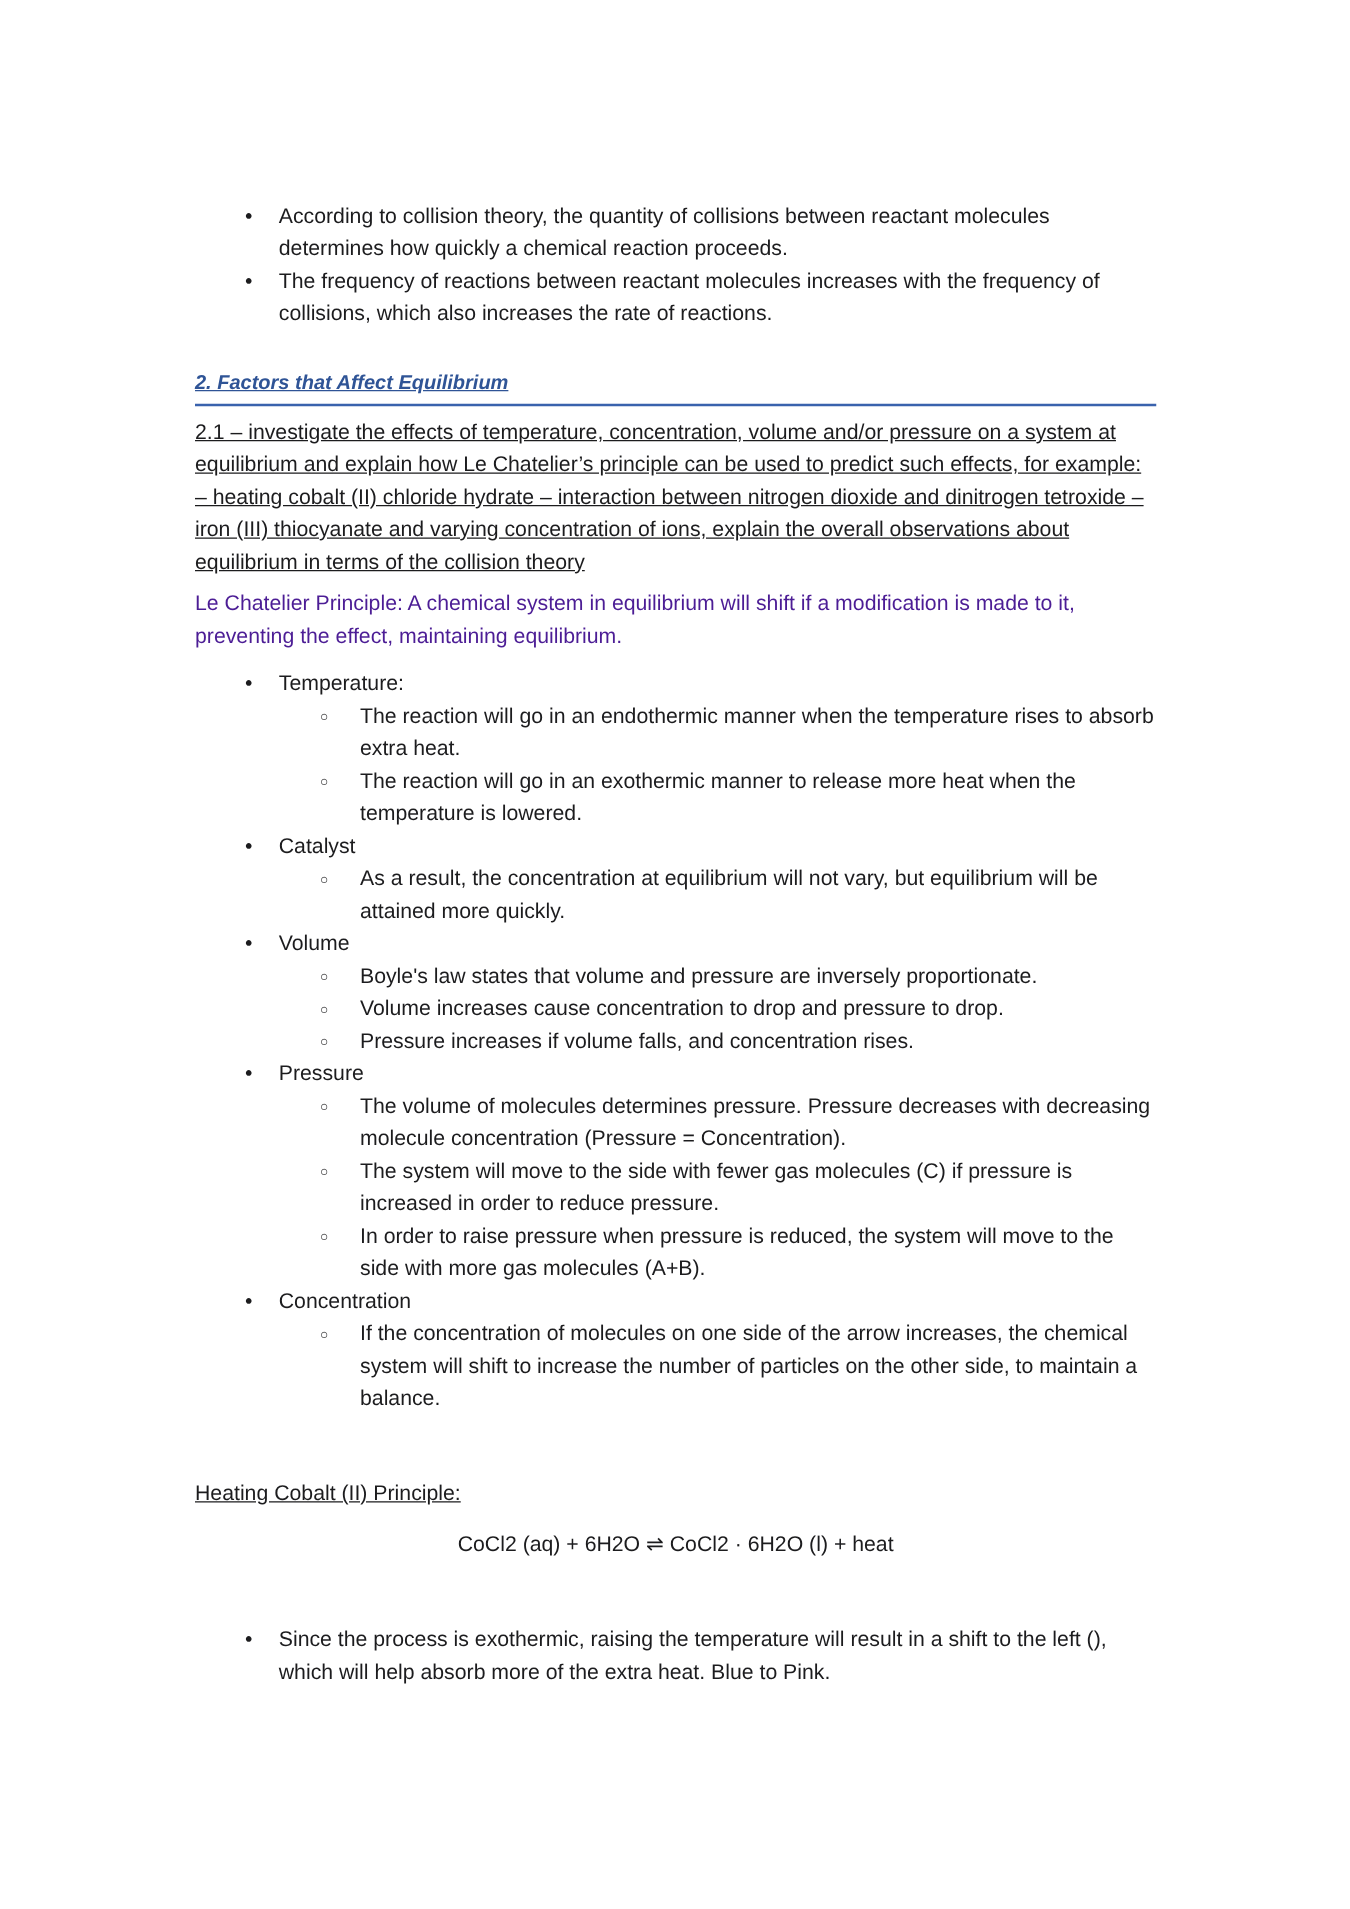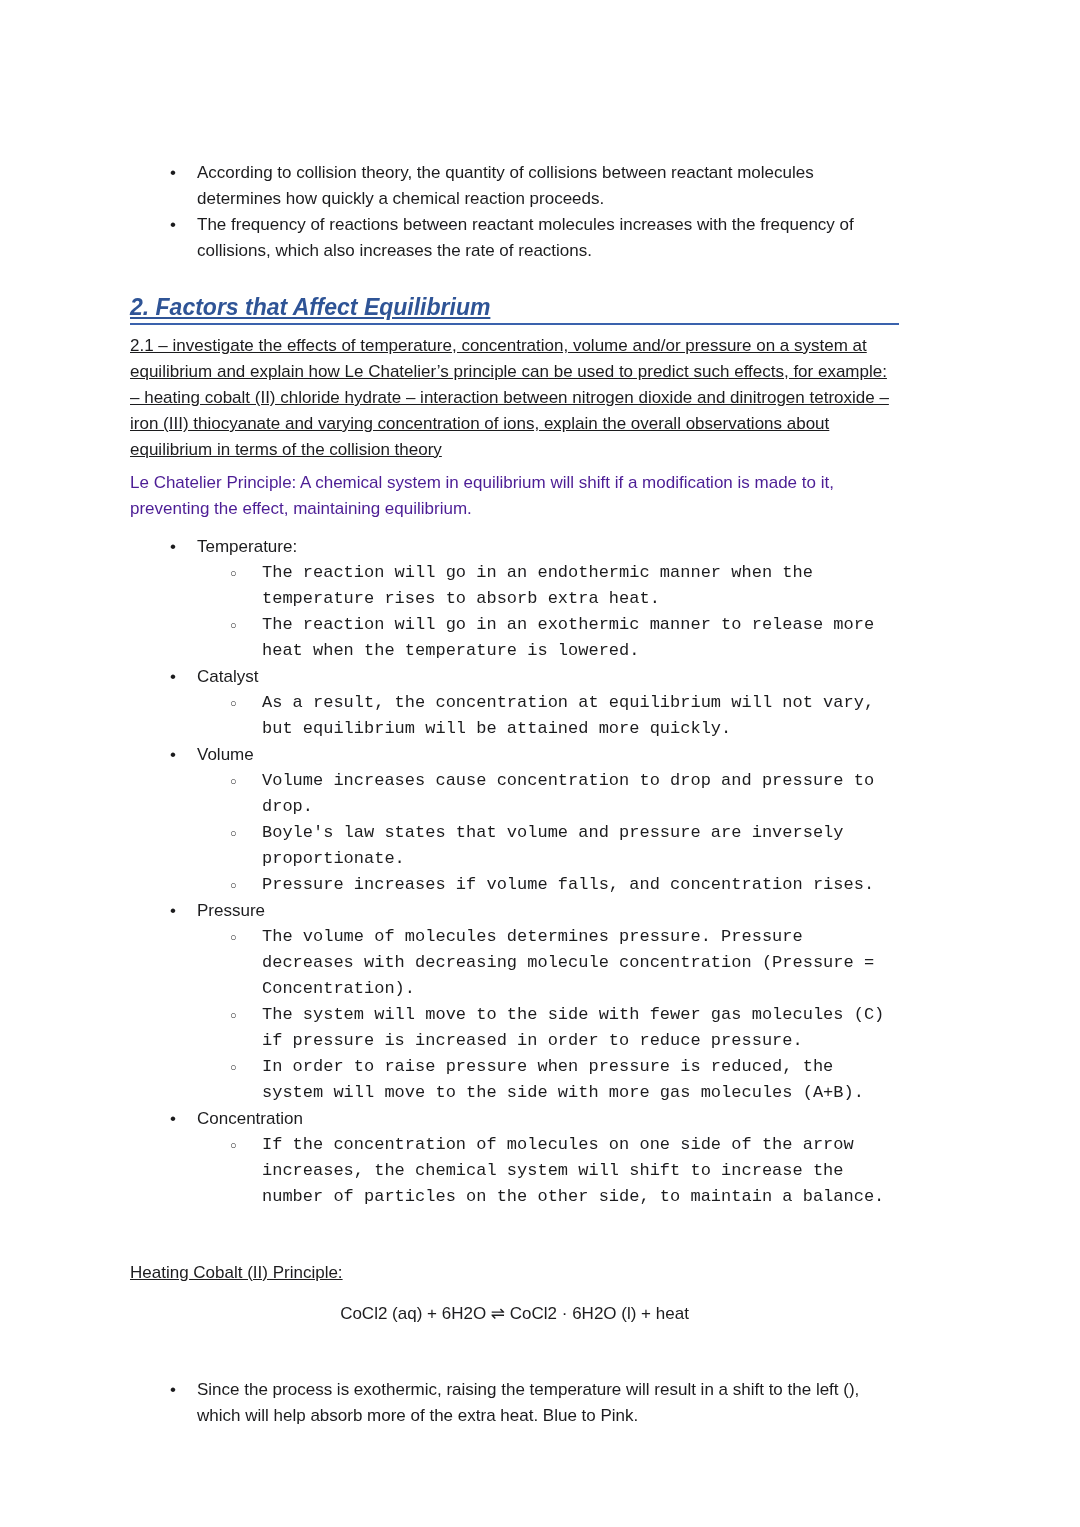--- a/index.html
+++ b/index.html
@@ -6,40 +6,41 @@
   .page {
     position:relative;
     width:1044px; height:1527px;
     box-sizing:border-box;
     background:#ffffff;
     padding:160px 145px 0 130px;
     overflow:hidden;
     font-family:"Liberation Sans", sans-serif;
     font-size:17px; line-height:26px;
     color:#1c1c1e;
+    margin-left:26px;
   }
   ul { margin:0; padding:0; list-style:none; }
   
   .l1 > li { position:relative; padding-left:67px; }
   .l1 > li::before {
     content:"\2022";
     position:absolute; left:40px; top:0;
     font-size:17px; line-height:26px; color:#1c1c1e;
   }
   
-  .l2 > li { position:relative; padding-left:65px;font-family:Liberation Mono, monospace; }
+  .l2 > li { position:relative; padding-left:65px; }
   .l2 > li::before {
     content:"\25CB";
     position:absolute; left:33px; top:1px;
     font-size:11px; line-height:26px; color:#1c1c1e;
   }
   .intro { margin-bottom:30px; }
   .section-heading {
     margin:0 0 8px 0;
-    font-size:23px; line-height:26px;
+    font-size:16px; line-height:26px;
     font-style:italic; font-weight:600;
     color:#2f5496;
     text-decoration:underline;
     border-bottom:2px solid #3a62ad;
     padding-bottom:3px;
   }
   .objective {
     margin:0 0 7px 0;
     text-decoration:underline;
   }
@@ -86,22 +87,22 @@
     </li>
     <li>
       <span class="factor-label">Catalyst</span>
       <ul class="l2">
         <li>As a result, the concentration at equilibrium will not vary, but equilibrium will be attained more quickly.</li>
       </ul>
     </li>
     <li>
       <span class="factor-label">Volume</span>
       <ul class="l2">
+        <li>Boyle's law states that volume and pressure are inversely proportionate.</li>
         <li>Volume increases cause concentration to drop and pressure to drop.</li>
-        <li>Boyle's law states that volume and pressure are inversely proportionate.</li>
         <li>Pressure increases if volume falls, and concentration rises.</li>
       </ul>
     </li>
     <li>
       <span class="factor-label">Pressure</span>
       <ul class="l2">
         <li>The volume of molecules determines pressure. Pressure decreases with decreasing molecule concentration (Pressure = Concentration).</li>
         <li>The system will move to the side with fewer gas molecules (C) if pressure is increased in order to reduce pressure.</li>
         <li>In order to raise pressure when pressure is reduced, the system will move to the side with more gas molecules (A+B).</li>
       </ul>

